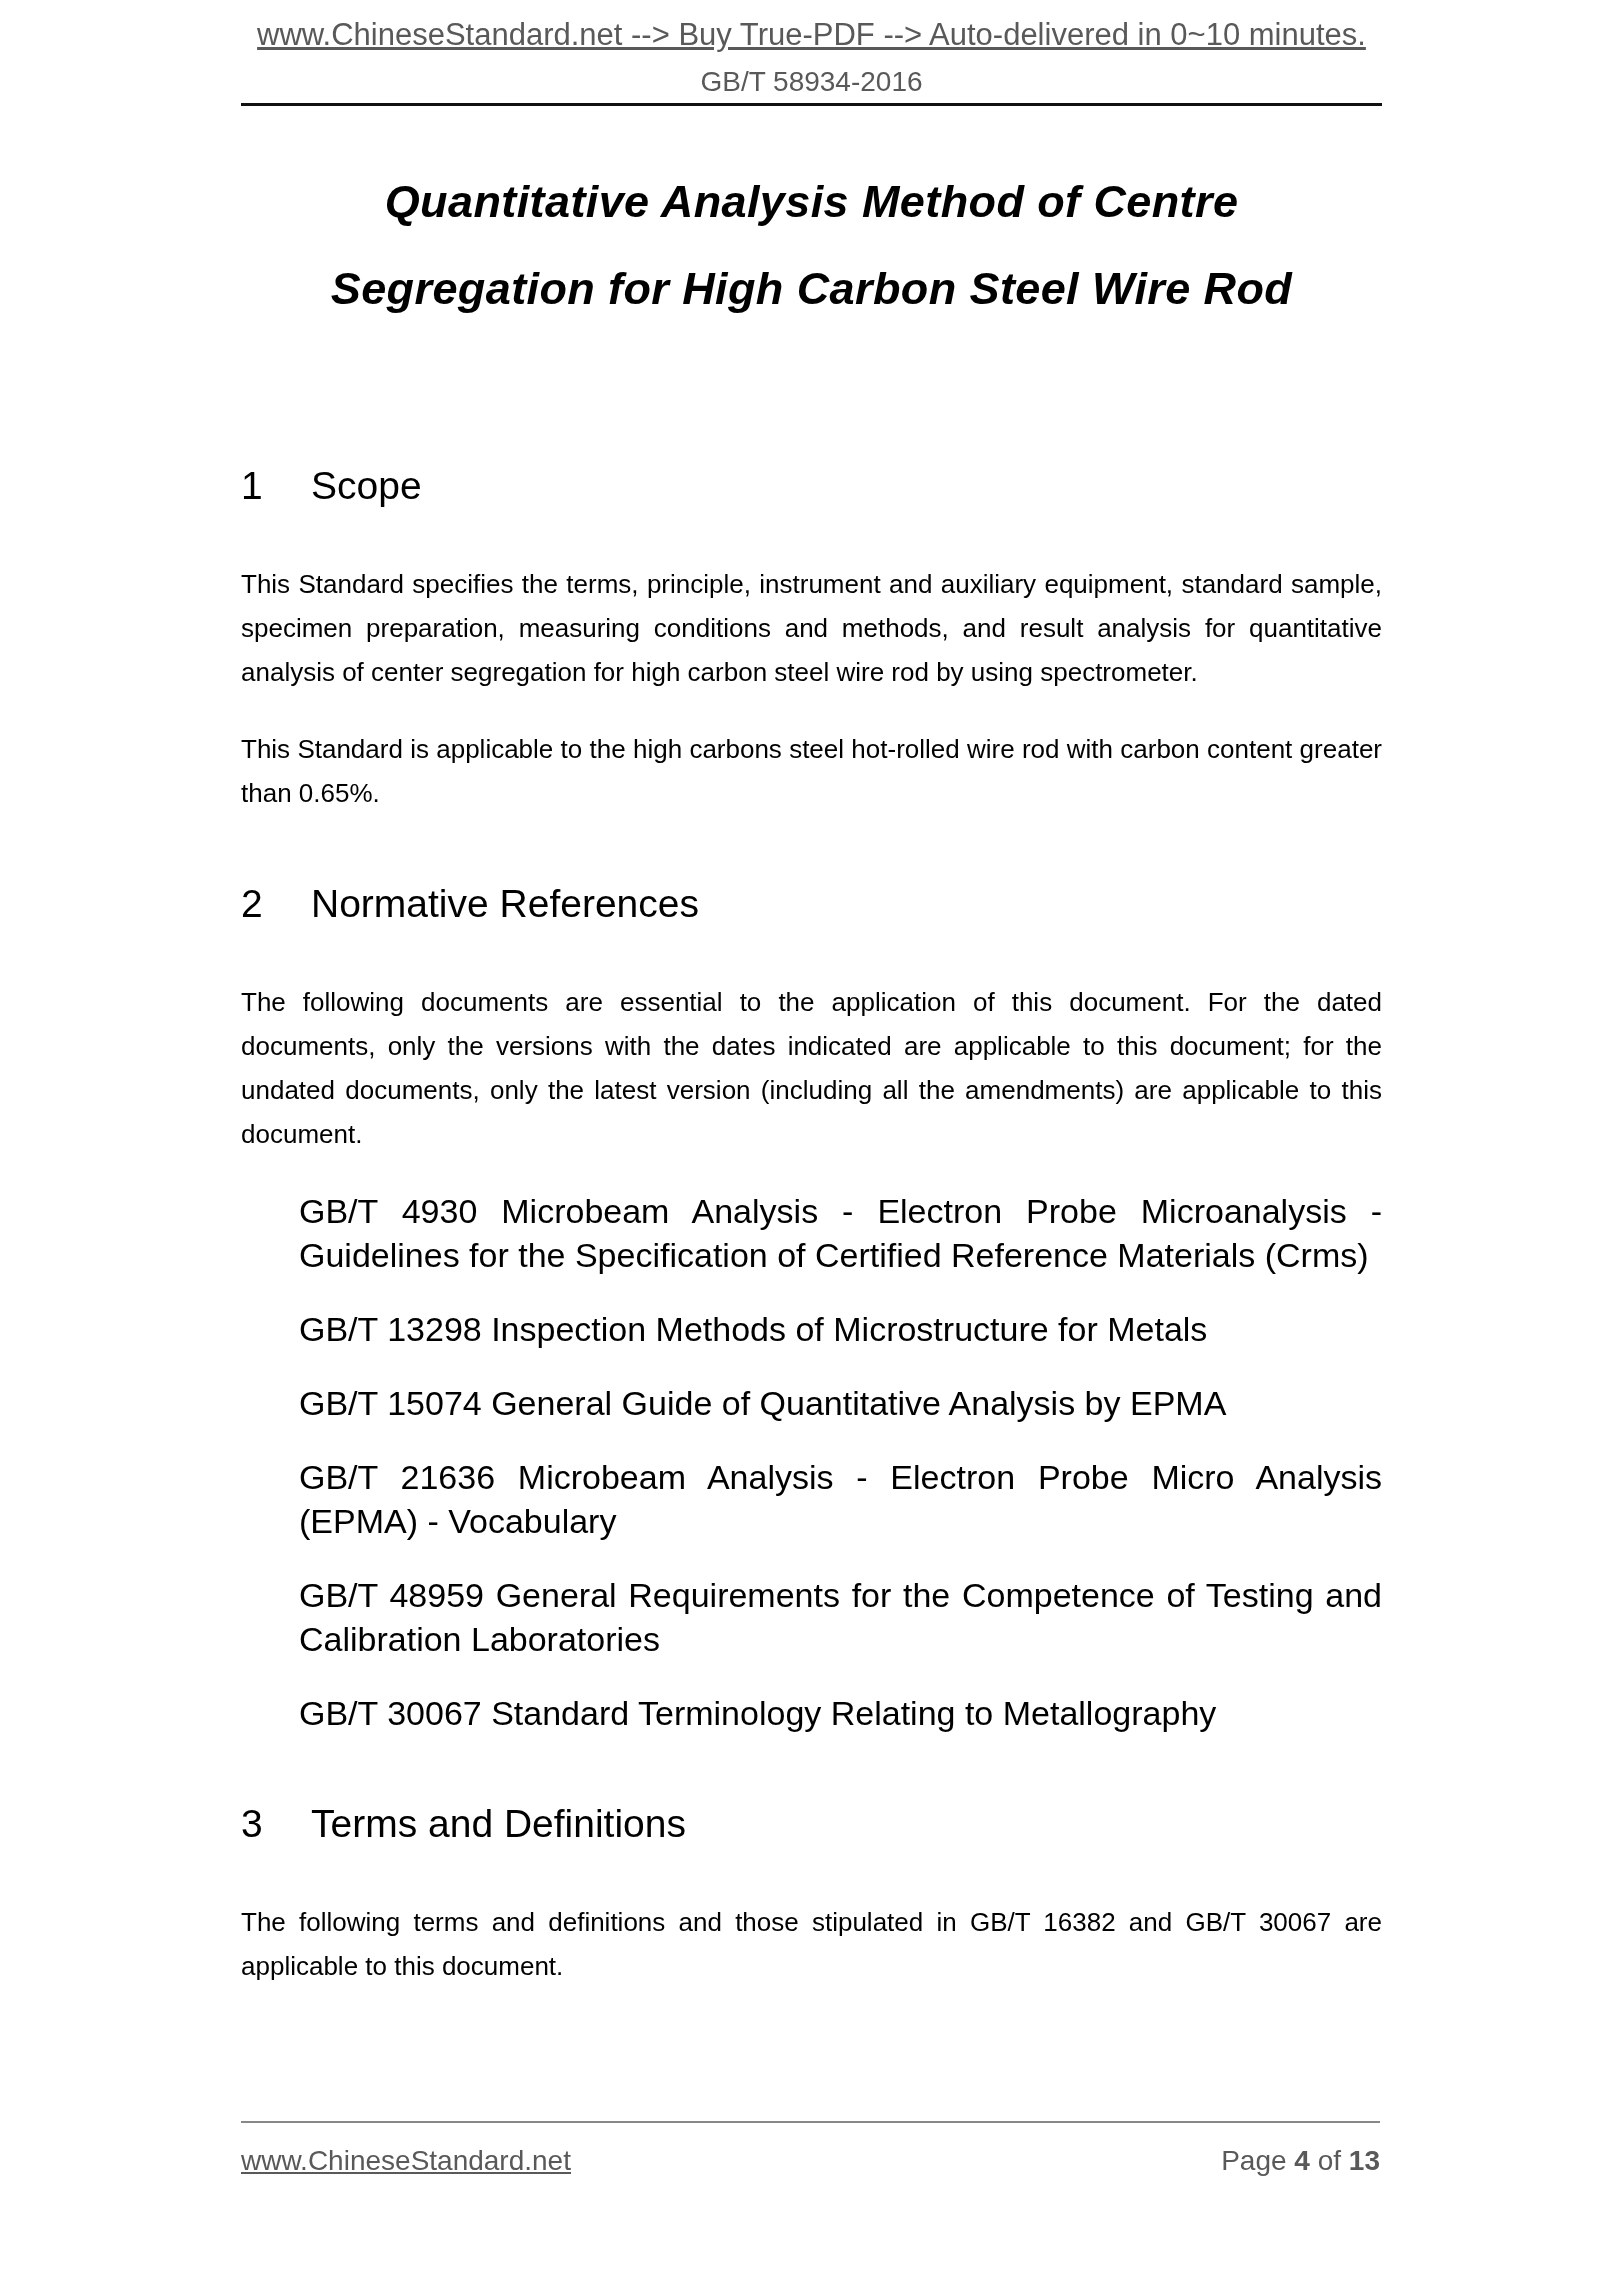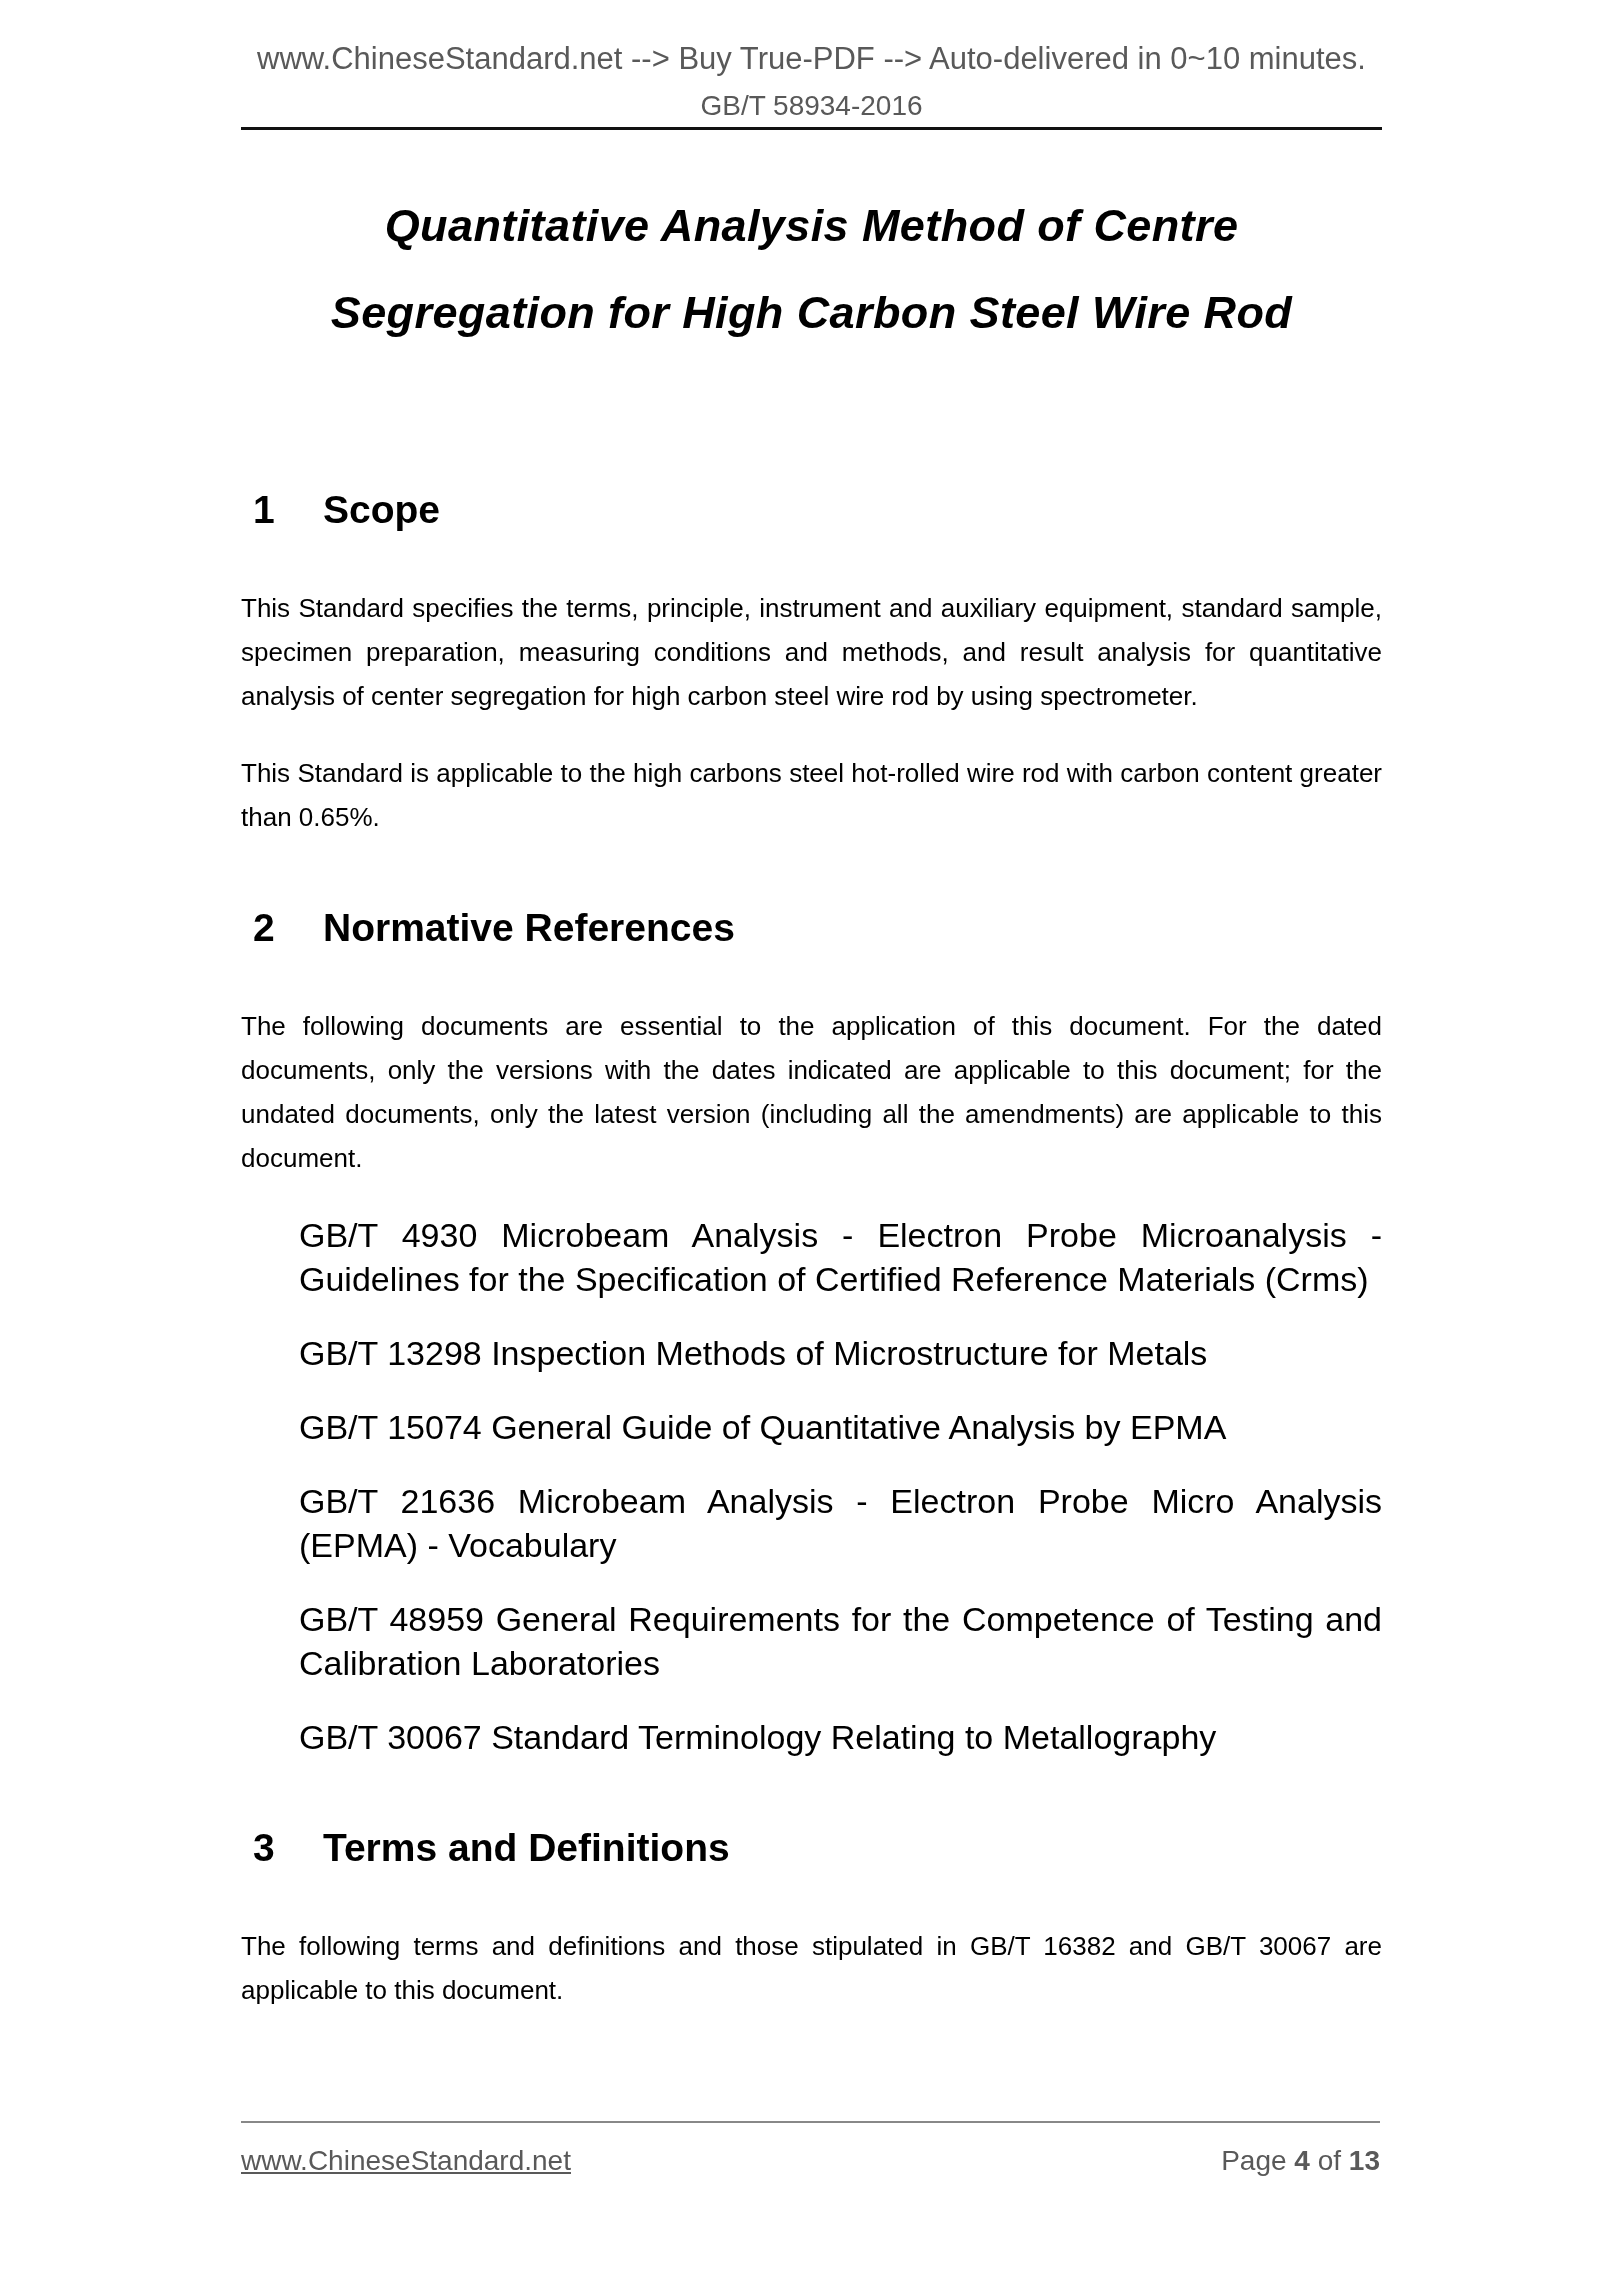--- a/index.html
+++ b/index.html
@@ -6,25 +6,26 @@
   .page {
     position: relative;
     width: 1623px;
     height: 2295px;
     background: #ffffff;
     font-family: "Liberation Sans", sans-serif;
     color: #000000;
     overflow: hidden;
   }
   .header-promo {
-    padding-top: 40px;
+    padding-top: 16px;
     text-align: center;
     color: #595959;
     font-size: 31px;
     line-height: 37px;
+    text-decoration: underline;
   }
   .standard-code {
     margin-top: 11.7px;
     text-align: center;
     color: #595959;
     font-size: 28px;
     line-height: 33px;
   }
   .header-rule {
     margin: 5px 241px 0 241px;
@@ -38,23 +39,23 @@
     font-size: 45px;
     line-height: 87px;
     letter-spacing: 0.4px;
     font-style: italic;
   }
   .content {
     margin: 0 241px;
   }
   .section-heading {
     font-size: 39px;
-    font-weight: 700;
+    font-weight: 400;
     line-height: 47px;
-    margin: 65px 0 53px 12px;
+    margin: 65px 0 53px 0;
   }
   .section-heading .h-num {
     display: inline-block;
     min-width: 70px;
   }
   .first-heading { margin-top: 130px; }
   .para {
     font-size: 26px;
     line-height: 44px;
     text-align: justify;

